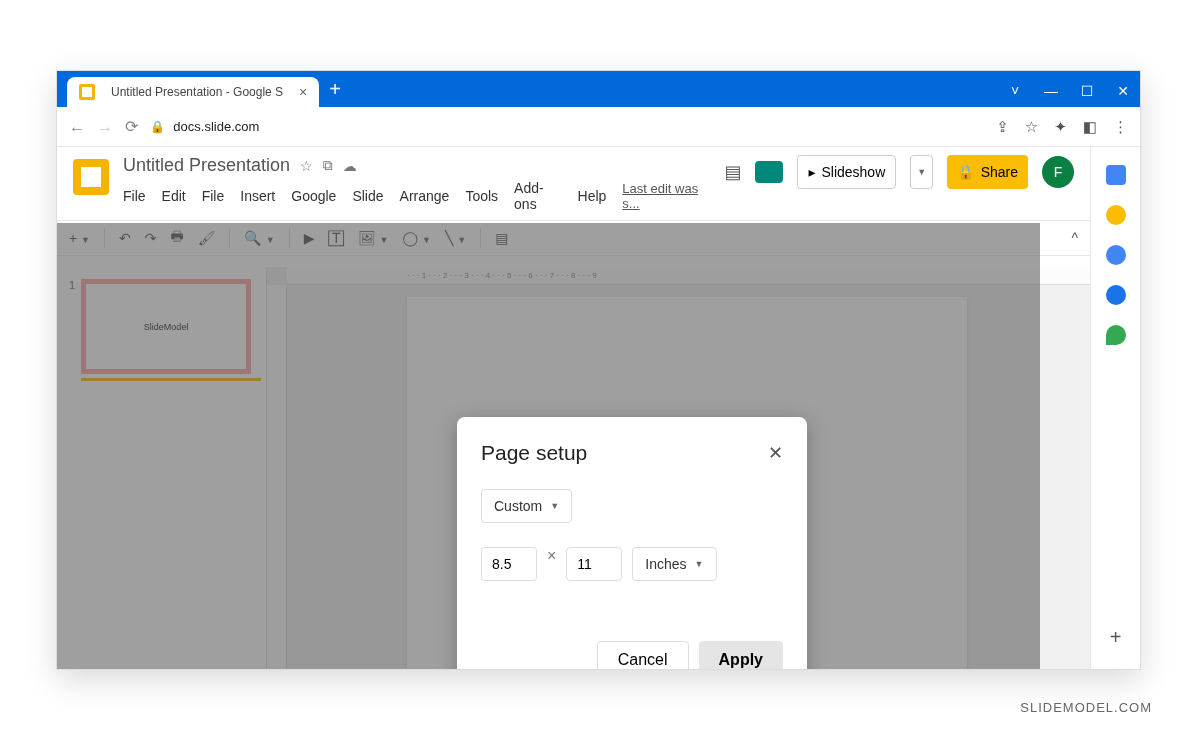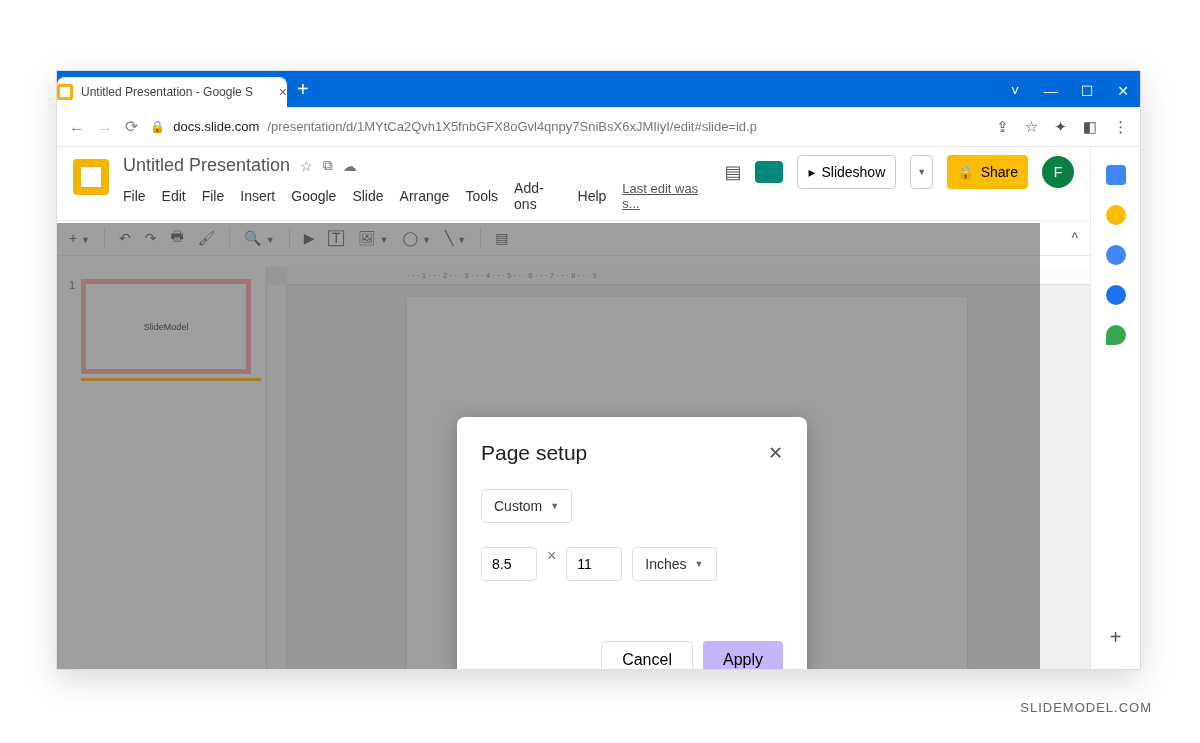--- a/index.html
+++ b/index.html
@@ -1,19 +1,19 @@
 <!DOCTYPE html>
 <html><head>
 <meta charset="utf-8">
 <style>
 *{box-sizing:border-box;margin:0;padding:0;font-family:Arial,Helvetica,sans-serif}
 body{background:#fff;width:1200px;height:743px;position:relative;overflow:hidden}
 .window{position:absolute;left:56px;top:70px;width:1085px;height:600px;border:1px solid #ddd;box-shadow:0 10px 30px rgba(0,0,0,.15);background:#fff;overflow:hidden}
 .titlebar{height:36px;background:#0169d9;display:flex;align-items:flex-end;justify-content:space-between;padding-right:8px}
-.tab{background:#fff;height:30px;border-radius:8px 8px 0 0;display:flex;align-items:center;padding:0 0;gap:8px;min-width:230px}
+.tab{background:#fff;height:30px;margin-left:10px;border-radius:8px 8px 0 0;display:flex;align-items:center;padding:0 12px;gap:16px;min-width:230px}
 .tab .favicon{width:16px;height:16px;background:#f4b400;border-radius:2px;position:relative}
 .tab .favicon::after{content:"";position:absolute;inset:3px;background:#fff}
 .tab-title{font-size:12px;color:#444;white-space:nowrap;overflow:hidden;text-overflow:ellipsis;flex:1}
 .tab-close{font-size:14px;color:#666;cursor:pointer}
 .newtab{color:#fff;font-size:20px;margin-left:10px;margin-bottom:6px;cursor:pointer}
 .winbtns{display:flex;gap:18px;align-items:center;color:#fff;font-size:14px;margin-bottom:8px}
 .winbtns span{cursor:pointer;width:18px;text-align:center}
 .addrbar{height:40px;display:flex;align-items:center;padding:0 12px;gap:12px;border-bottom:1px solid #e8e8e8}
 .navbtn{color:#888;font-size:16px;cursor:pointer}
 .navbtn.fwd{color:#ccc}
@@ -57,21 +57,21 @@
 .dialog{position:absolute;z-index:10;left:400px;top:270px;width:350px;background:#fff;border-radius:8px;box-shadow:0 4px 20px rgba(0,0,0,.25);padding:24px}
 .dlg-head{display:flex;justify-content:space-between;align-items:center;margin-bottom:24px}
 .dlg-title{font-size:21px;color:#222}
 .dlg-close{font-size:18px;color:#555;cursor:pointer}
 .dropdown{border:1px solid #ddd;border-radius:4px;padding:8px 12px;display:inline-flex;align-items:center;gap:8px;font-size:14px;color:#333;cursor:pointer}
 .dlg-row{display:flex;align-items:flex-start;gap:10px;margin-top:24px}
 .dlg-input{width:56px;border:1px solid #ddd;border-radius:4px;padding:8px 10px;font-size:14px}
 .dlg-x{color:#777}
 .dlg-actions{display:flex;justify-content:flex-end;gap:10px;margin-top:60px}
 .btn{padding:9px 20px;border-radius:4px;font-size:16px;cursor:pointer;border:1px solid #ddd;background:#fff}
-.btn.primary{background:#c4b5fd;border:none;font-weight:400}
+.btn.primary{background:#e5e5e5;border:none;font-weight:700}
 .overlay-window{position:absolute;inset:76px 50px 0 0;pointer-events:none}
 .watermark{position:absolute;right:48px;bottom:28px;font-size:13px;letter-spacing:1px;color:#666}
 .caret{font-size:9px;color:#666}
 </style>
 </head>
 <body>
 
 <div class="window">
 
   <div class="titlebar">
@@ -91,21 +91,20 @@
     </div>
   </div>
 
   <div class="addrbar">
     <span class="navbtn">←</span>
     <span class="navbtn fwd">→</span>
     <span class="navbtn">⟳</span>
     <div class="url">
       <span class="lock">🔒</span>
       <span>docs.slide.com</span>
-        <span class="path">/presentation/d/1MYtCa2Qvh1X5fnbGFX8oGvl4qnpy7SniBsX6xJMIiyI/edit#slide=id.p</span>
     </div>
     <div class="addr-icons">
       <span>⇪</span>
       <span>☆</span>
       <span>✦</span>
       <span>◧</span>
       <span>⋮</span>
     </div>
   </div>
 

